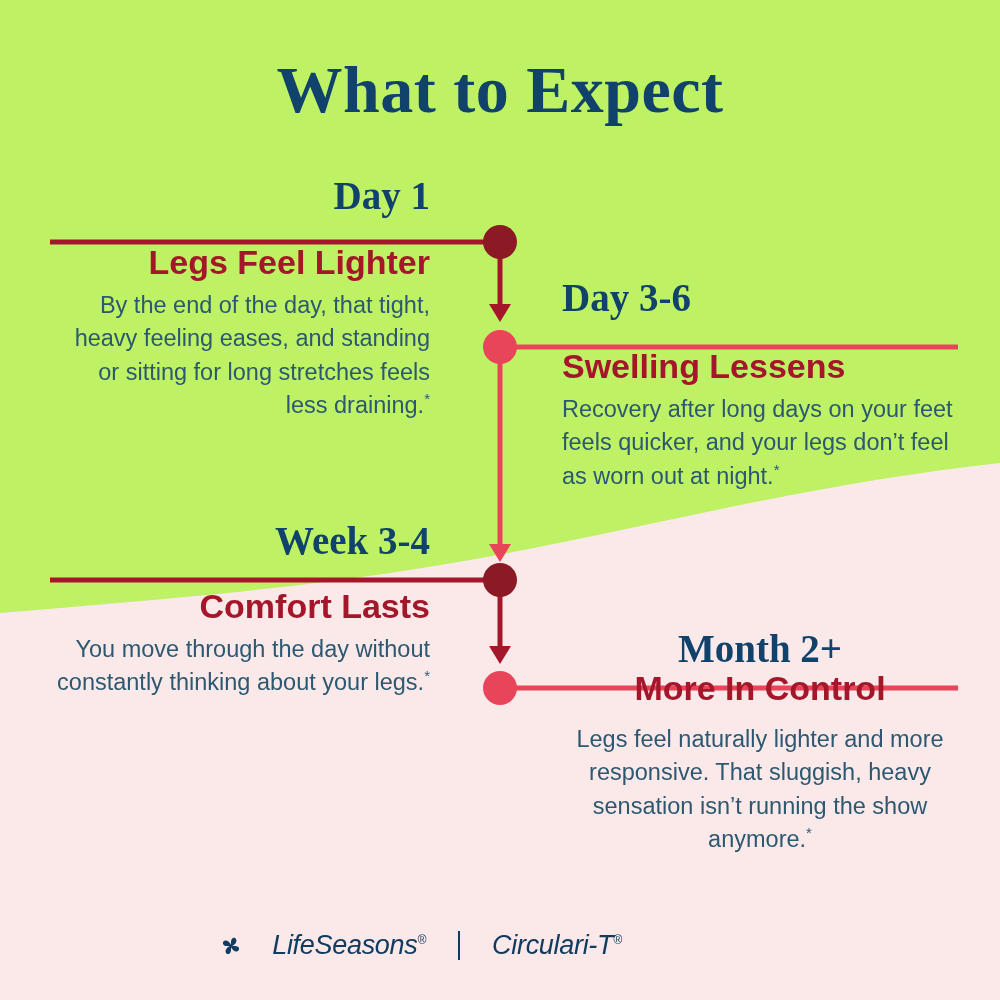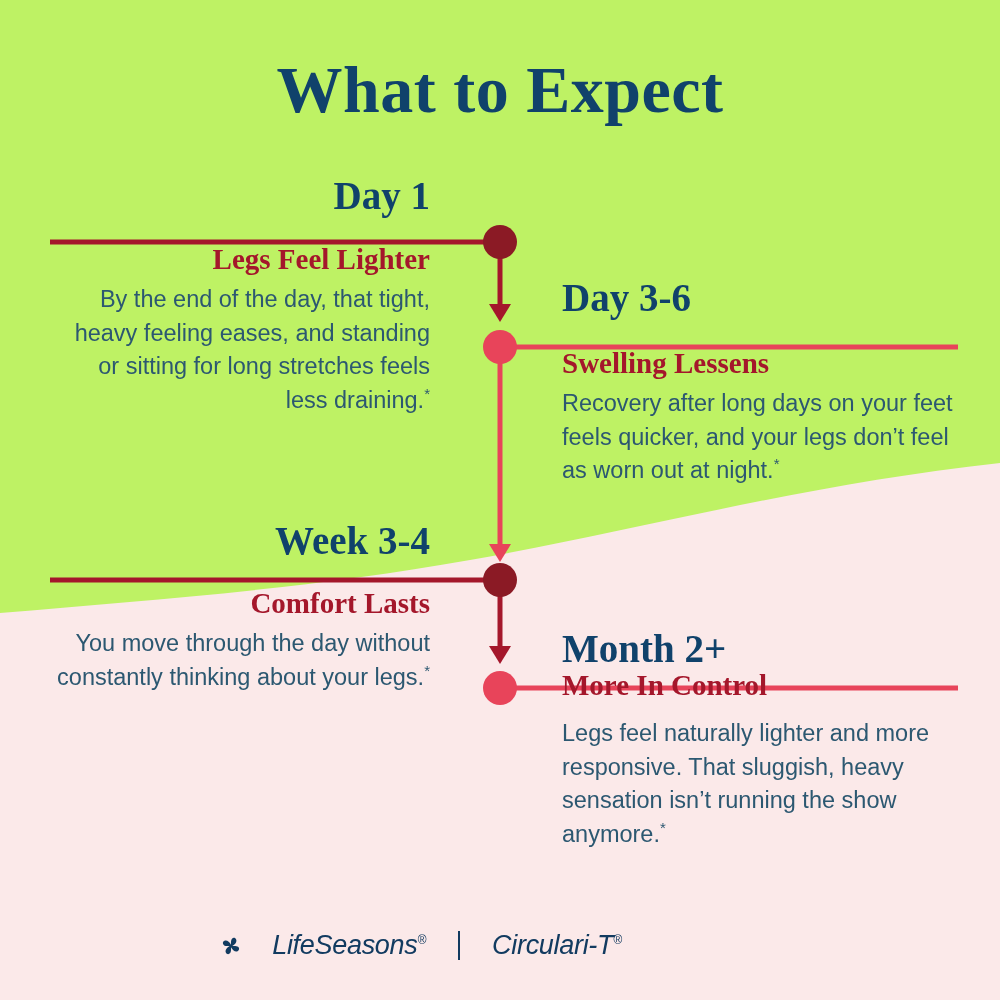--- a/index.html
+++ b/index.html
@@ -74,23 +74,23 @@
   }
   .stage-period {
     font-family: "Liberation Serif", serif;
     font-weight: 700;
     font-size: 39px;
     line-height: 1.04;
     color: #10426B;
     white-space: nowrap;
   }
   .stage-headline {
-    font-family: Liberation Serif, serif;
+    font-family: Liberation Sans, sans-serif;
     font-weight: 700;
-    font-size: 29px;
+    font-size: 34px;
     line-height: 1.1;
     color: #A4172B;
     white-space: nowrap;
   }
   .stage-body {
     font-family: "Liberation Sans", sans-serif;
     font-weight: 400;
     font-size: 23.5px;
     line-height: 1.42;
     color: #2C5871;
@@ -107,21 +107,21 @@
   #stage-1 .stage-body     { margin-top: 8px; }
 
   #stage-2 { top: 278px; }
   #stage-2 .stage-headline { margin-top: 29px; }
   #stage-2 .stage-body     { margin-top: 8px; }
 
   #stage-3 { top: 521px; }
   #stage-3 .stage-headline { margin-top: 26px; }
   #stage-3 .stage-body     { margin-top: 8px; }
 
-  #stage-4 { top: 629px; }
+  #stage-4 { top: 629px; text-align: center; }
   #stage-4 .stage-headline { }
   #stage-4 .stage-body     { margin-top: 16px; }
 
   
   #footer-brand {
     position: absolute;
     left: 0;
     top: 930px;
     width: 838px;
     display: flex;

